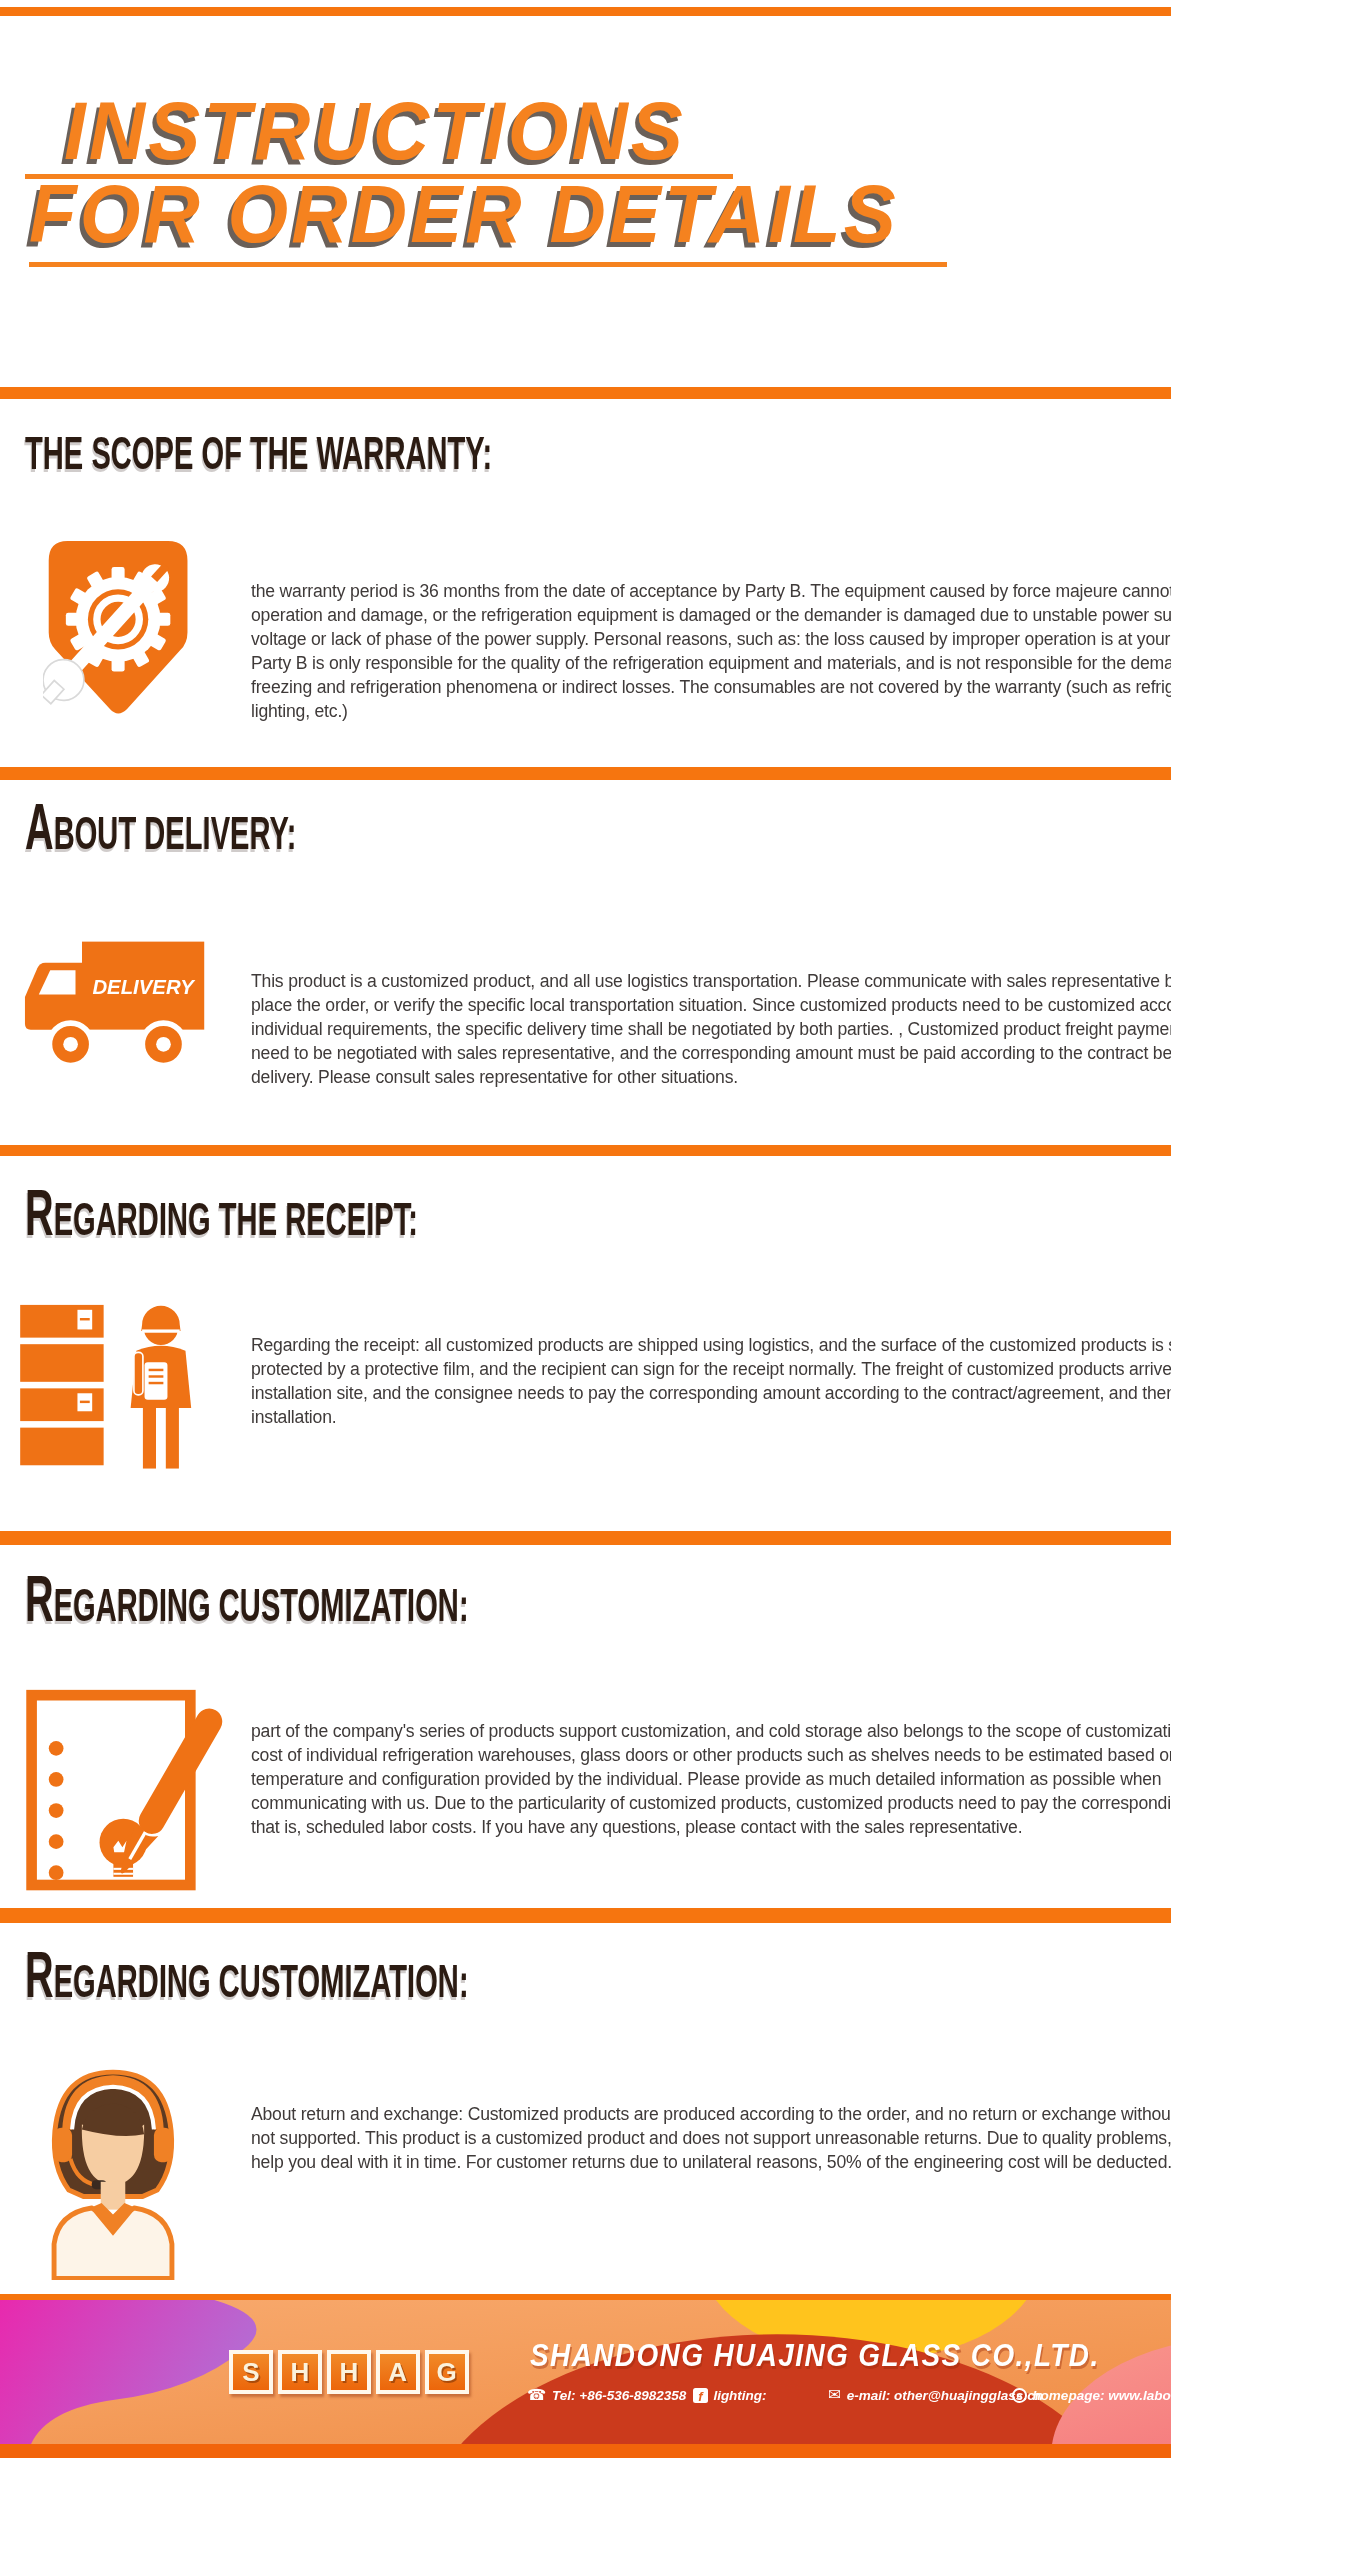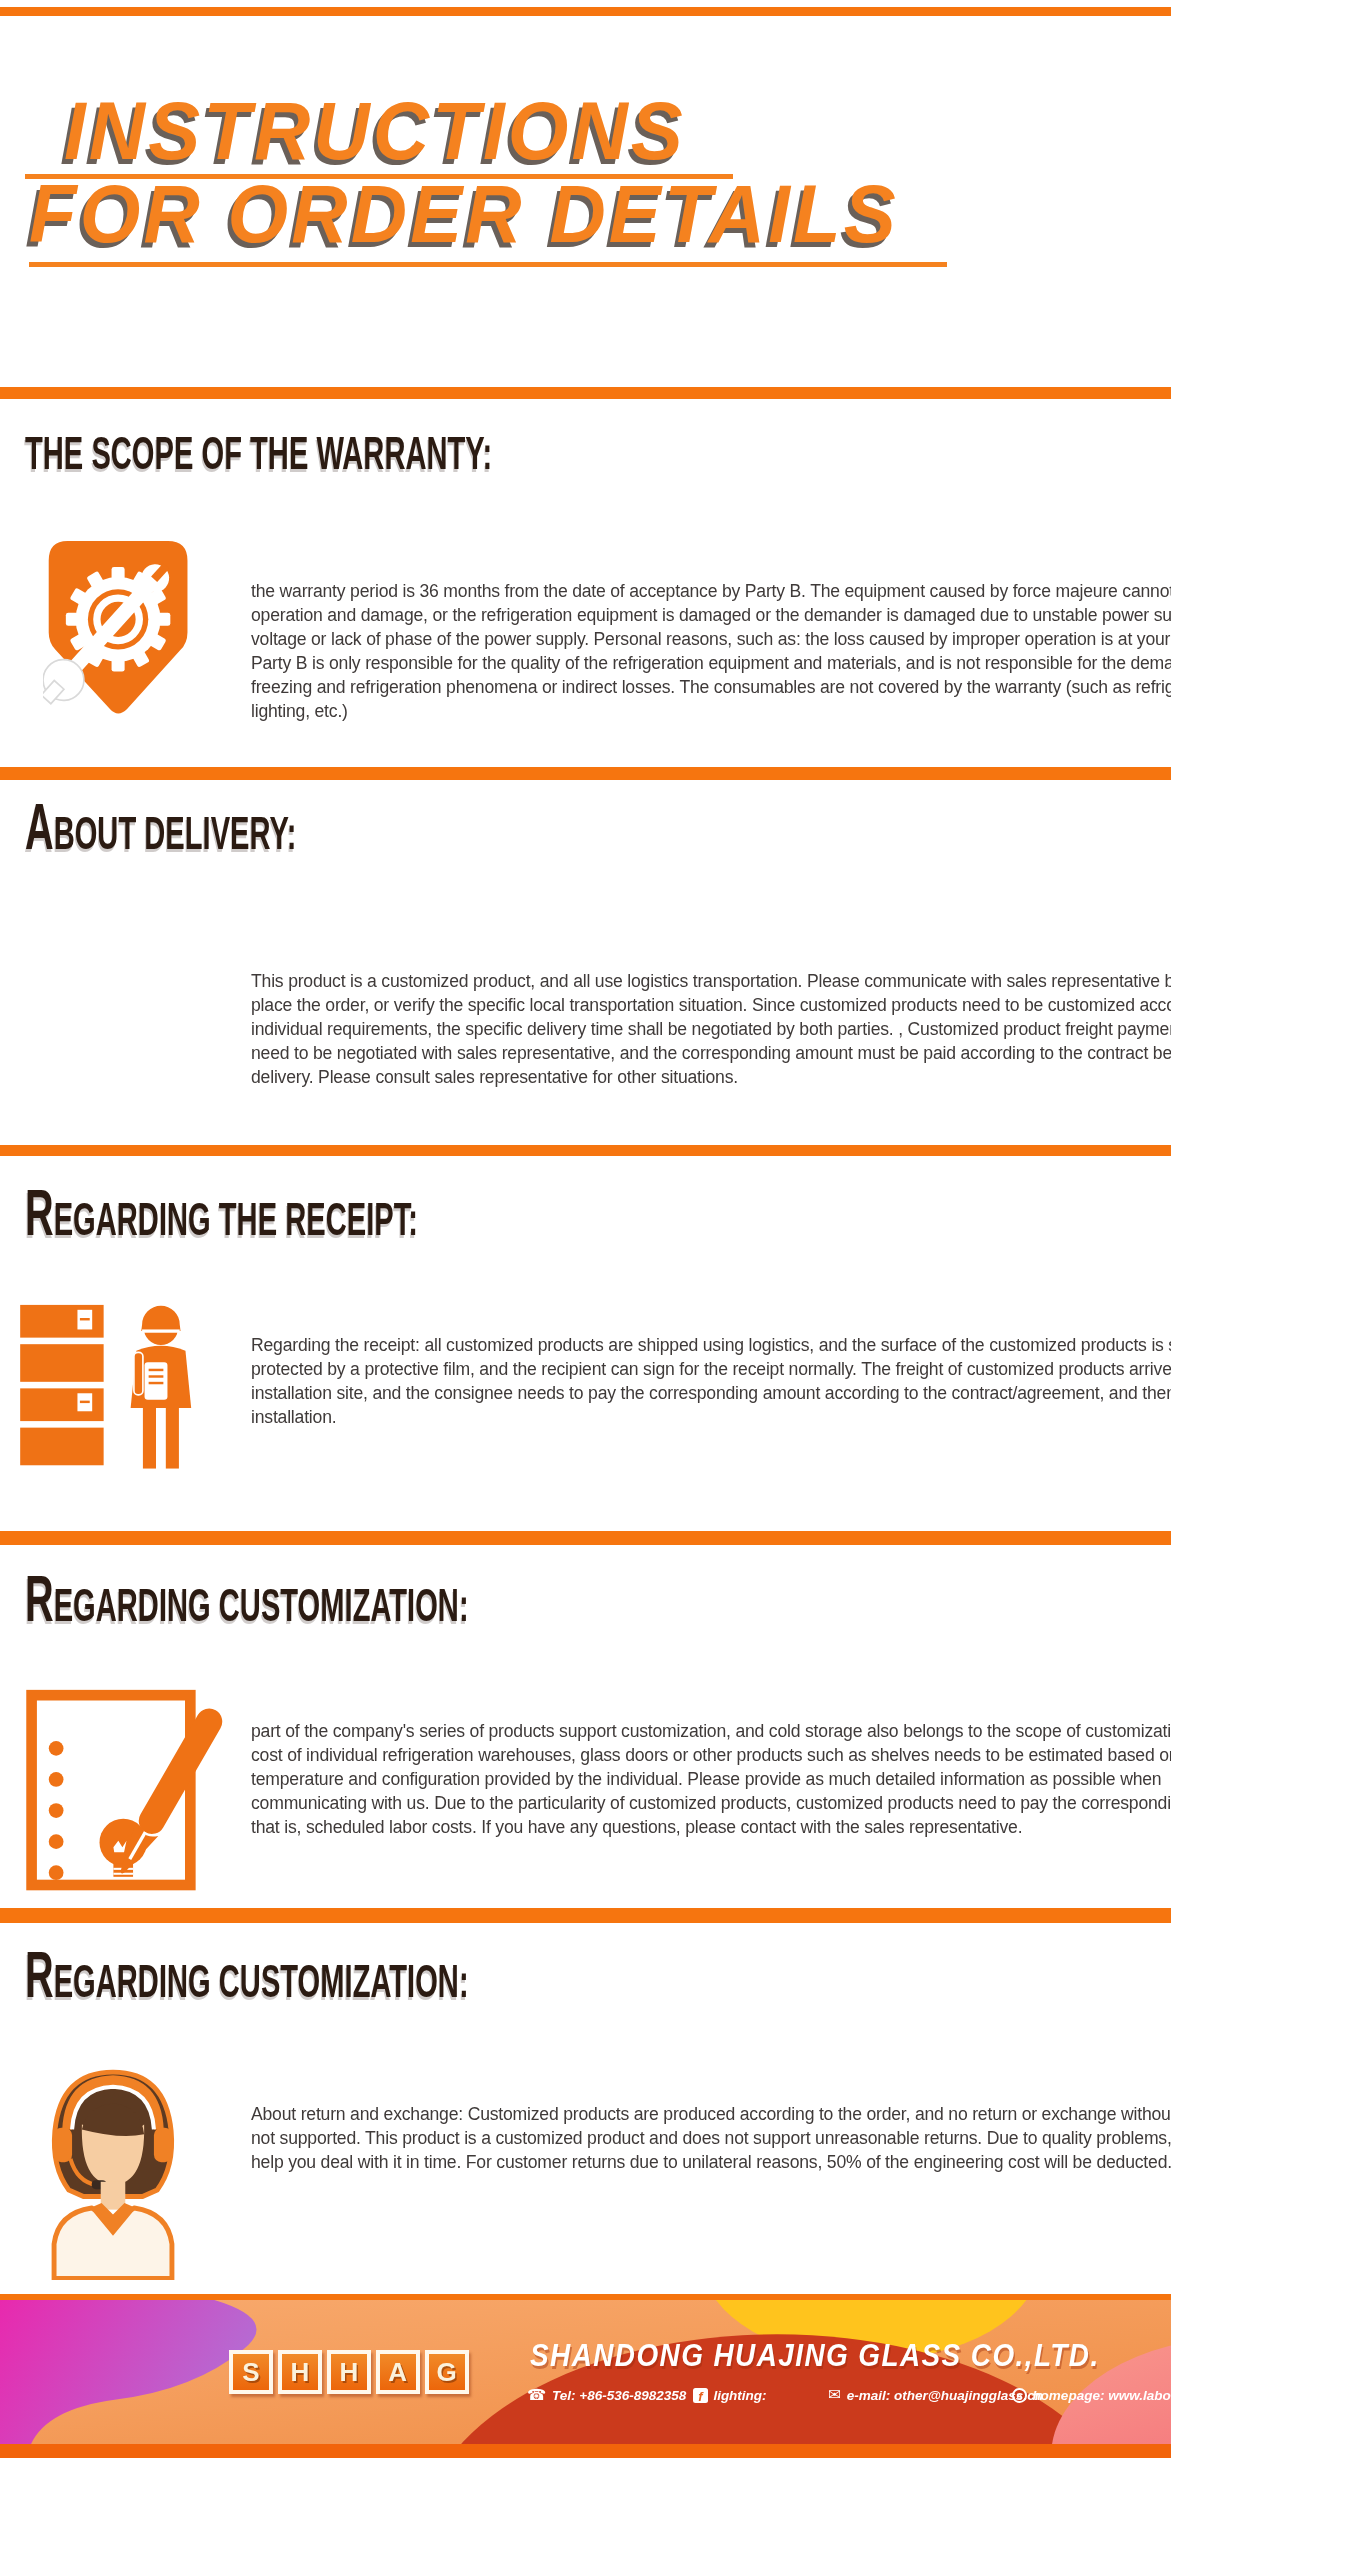--- a/index.html
+++ b/index.html
@@ -94,20 +94,34 @@
         <circle cy="100" r="25" fill="#ffffff" stroke="#D9D9D9" stroke-width="2"></circle>
         <rect x="-8" y="108" width="16" height="24" fill="#ffffff" stroke="#D9D9D9" stroke-width="2"></rect>
       </g>
     </svg>
   </div>
   <div class="body-text" style="top:542px;">the warranty period is 36 months from the date of acceptance by Party B. The equipment caused by force majeure cannot cause operation and damage, or the refrigeration equipment is damaged or the demander is damaged due to unstable power supply voltage or lack of phase of the power supply. Personal reasons, such as: the loss caused by improper operation is at your own risk. Party B is only responsible for the quality of the refrigeration equipment and materials, and is not responsible for the demand side' s freezing and refrigeration phenomena or indirect losses. The consumables are not covered by the warranty (such as refrigerant, lighting, etc.)</div>
 
   <div class="bar" style="top:767px;height:13px;"></div>
 
   <div class="heading dropcap" style="top:795px;">ABOUT DELIVERY:</div>
+  <div class="icon-box" style="left:23px;top:940px;">
+    <svg width="184" height="132" viewBox="0 0 225 162">
+      <rect x="72" y="2" width="150" height="108" fill="#EF7215"></rect>
+      <path d="M72,28 L27,28 Q20,28 17,35 L2,70 L2,103 Q2,110 9,110 L72,110 Z" fill="#EF7215"></path>
+      <path d="M64,37 L33,37 L19,67 L64,67 Z" fill="#ffffff"></path>
+      <text x="147" y="66" text-anchor="middle" font-family="Liberation Sans, sans-serif" font-size="25" font-style="italic" font-weight="bold" fill="#ffffff">DELIVERY</text>
+      <g>
+        <circle cx="58" cy="128" r="26" fill="#EF7215" stroke="#ffffff" stroke-width="7"></circle>
+        <circle cx="58" cy="128" r="9" fill="#ffffff"></circle>
+        <circle cx="172" cy="128" r="26" fill="#EF7215" stroke="#ffffff" stroke-width="7"></circle>
+        <circle cx="172" cy="128" r="9" fill="#ffffff"></circle>
+      </g>
+    </svg>
+  </div>
   <div class="body-text" style="top:932px;">This product is a customized product, and all use logistics transportation. Please communicate with sales representative before place the order, or verify the specific local transportation situation. Since customized products need to be customized according to individual requirements, the specific delivery time shall be negotiated by both parties. , Customized product freight payment methods need to be negotiated with sales representative, and the corresponding amount must be paid according to the contract before delivery. Please consult sales representative for other situations.</div>
 
   <div class="bar" style="top:1145px;height:10.6px;"></div>
 
   <div class="heading dropcap" style="top:1181px;">REGARDING THE RECEIPT:</div>
   <div class="icon-box" style="left:20.4px;top:1300px;">
     <svg width="182" height="180" viewBox="0 0 222 220">
       <g fill="#EF7215">
         <rect x="0" y="6" width="102" height="40"></rect>
         <rect x="0" y="54" width="102" height="46"></rect>

